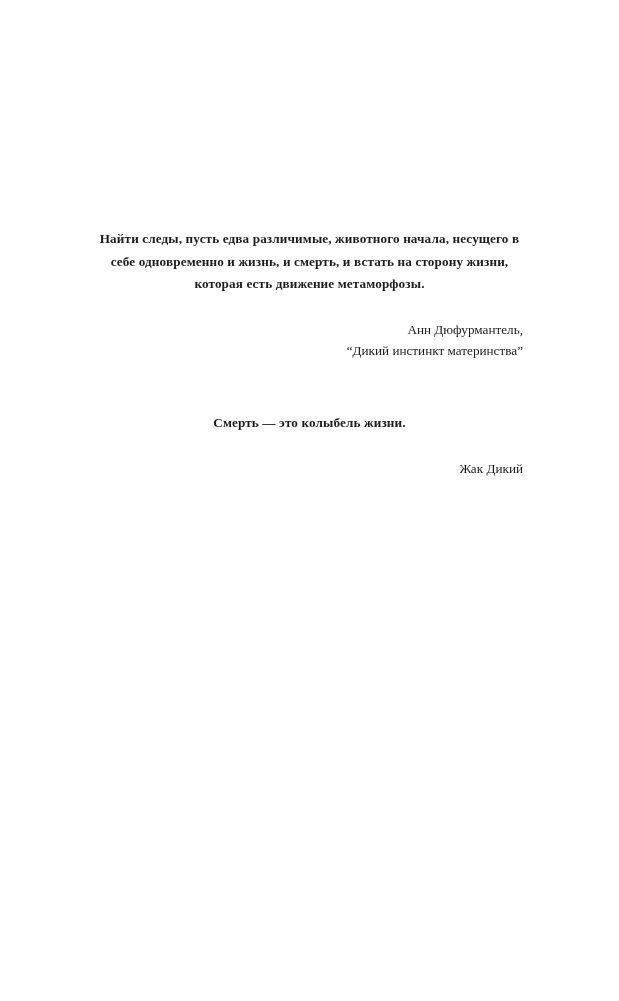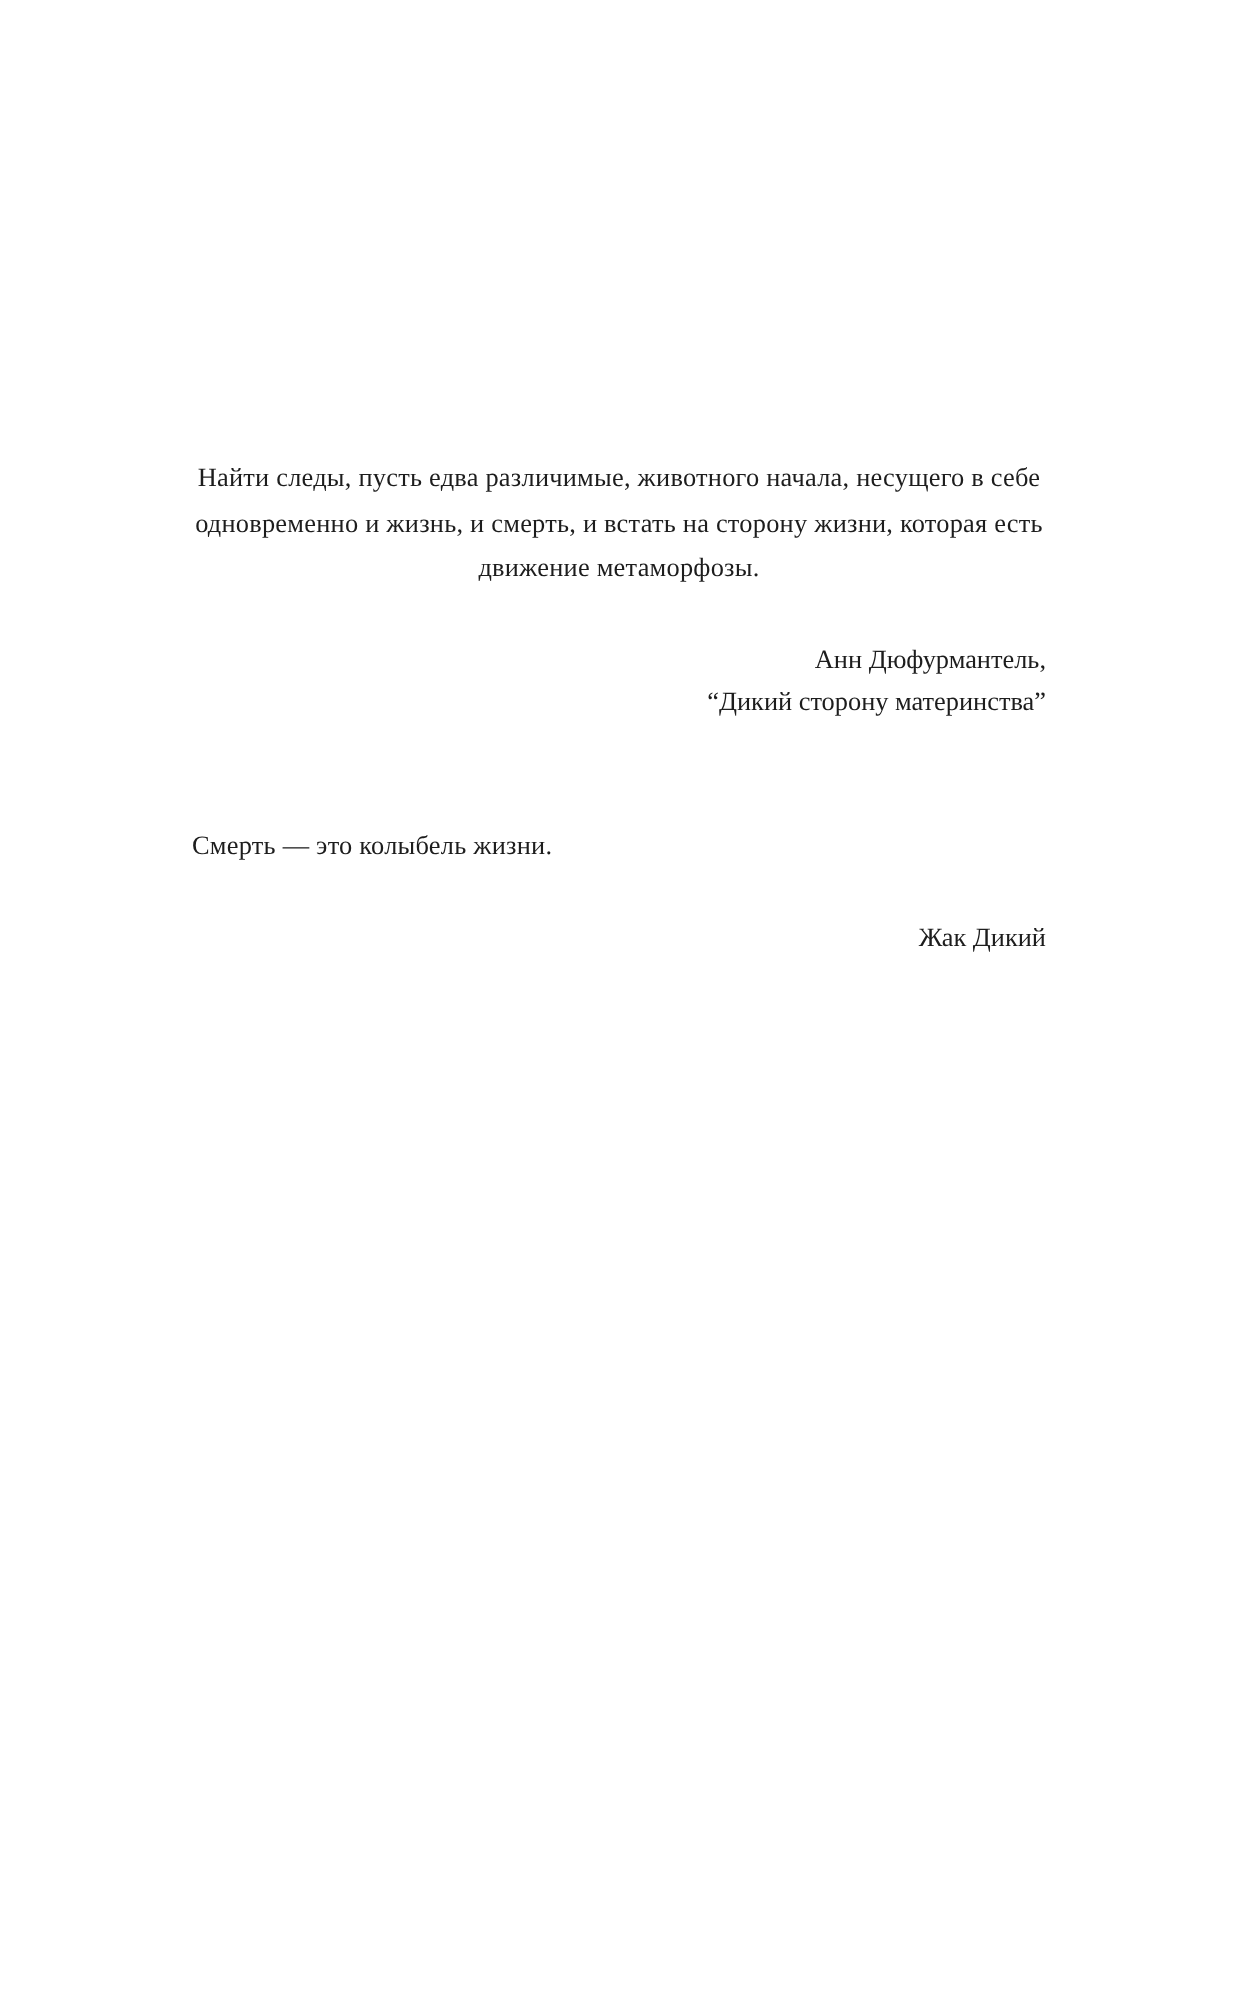--- a/index.html
+++ b/index.html
@@ -33,52 +33,53 @@
   #epigraph-two {
     top: 412px;
   }
   .quote-text {
     font-size: 13.2px;
     line-height: 1.72;
     text-align: center;
     color: #1d1d1d;
     margin: 0;
     letter-spacing: 0.12px;
+    font-weight: bold;
   }
   .attribution {
     margin-top: 20px;
     text-align: right;
     font-size: 13.2px;
     line-height: 1.55;
     color: #1d1d1d;
   }
   .attribution .author {
     display: block;
     margin-top: 24px;
   }
   .attribution .source {
     display: block;
   }
   #epigraph-two .quote-text {
-    text-align: left;
+    text-align: center;
   }
   #epigraph-two .attribution {
     margin-top: 18px;
   }
 </style>
 </head>
 <body>
 
 <div class="page">
 
   <section class="epigraph-block" id="epigraph-one">
     <p class="quote-text">Найти следы, пусть едва различимые, животного начала, несущего в себе одновременно и жизнь, и смерть, и встать на сторону жизни, которая есть движение метаморфозы.</p>
     <div class="attribution">
       <span class="author">Анн Дюфурмантель,</span>
-      <span class="source">“Дикий сторону материнства”</span>
+      <span class="source">“Дикий инстинкт материнства”</span>
     </div>
   </section>
 
   <section class="epigraph-block" id="epigraph-two">
     <p class="quote-text">Смерть — это колыбель жизни.</p>
     <div class="attribution">
       <span class="author">Жак Дикий</span>
     </div>
   </section>
 

